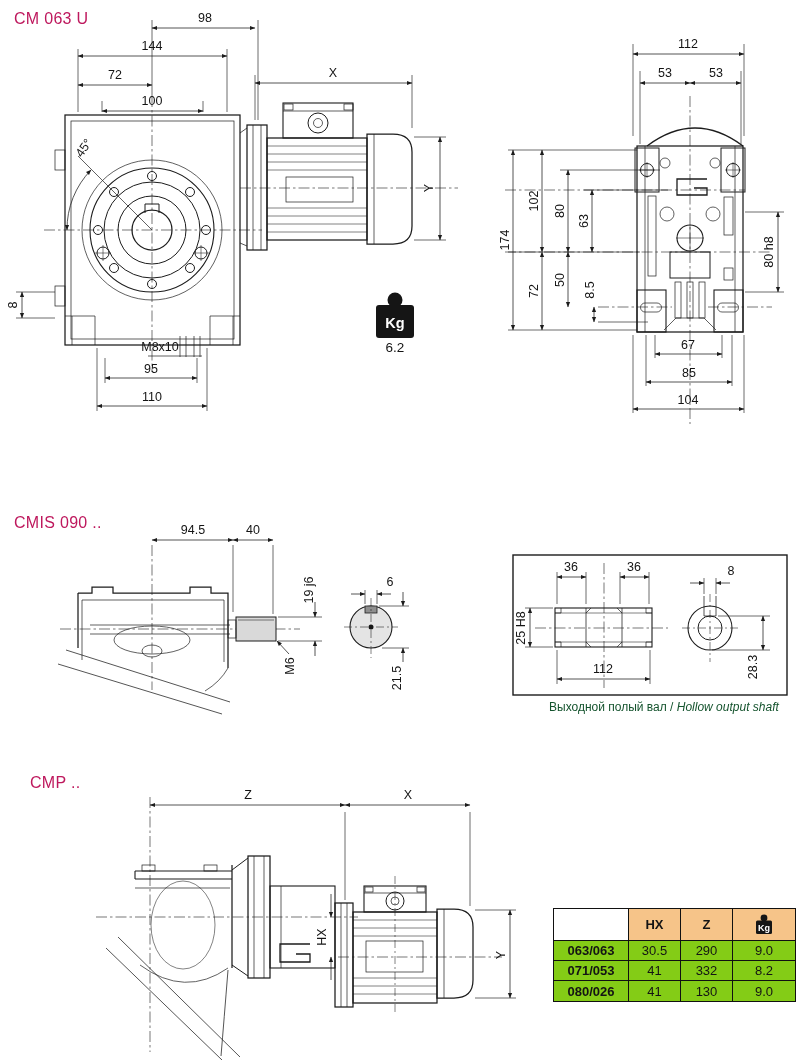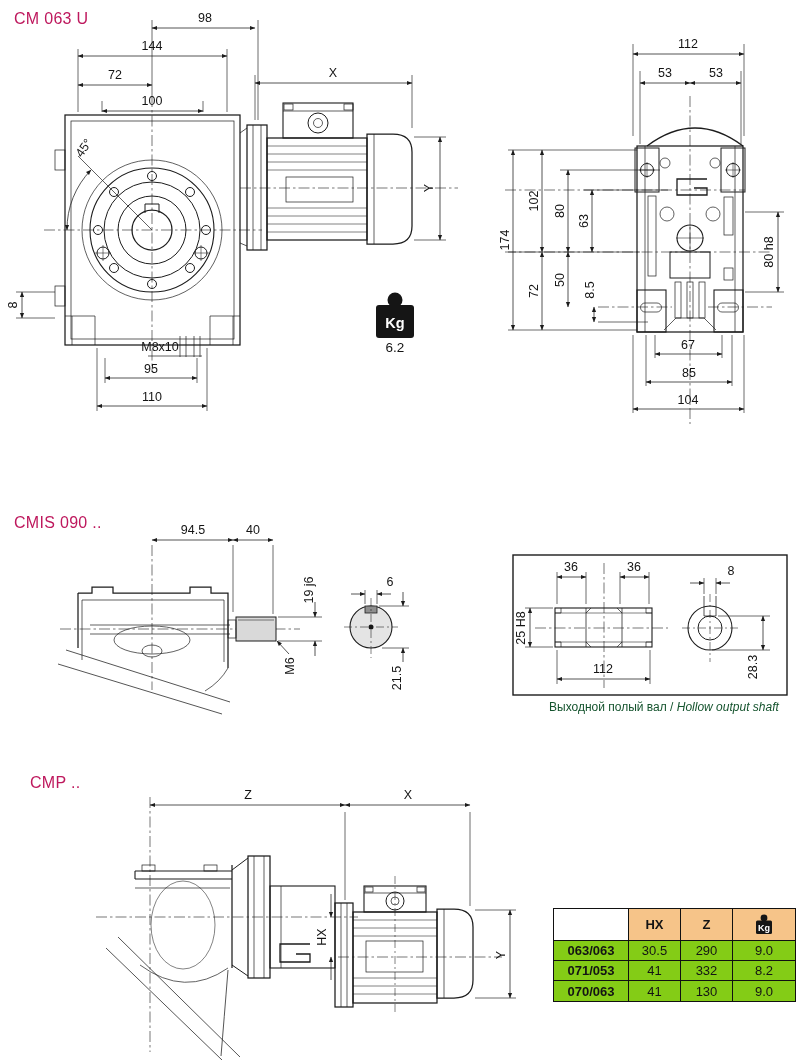--- a/index.html
+++ b/index.html
@@ -366,19 +366,19 @@
     <div class="cell rowlbl">063/063</div>
     <div class="cell val">30.5</div>
     <div class="cell val">290</div>
     <div class="cell val">9.0</div>
 
     <div class="cell rowlbl">071/053</div>
     <div class="cell val">41</div>
     <div class="cell val">332</div>
     <div class="cell val">8.2</div>
 
-    <div class="cell rowlbl lastrow">070/063</div>
+    <div class="cell rowlbl lastrow">080/026</div>
     <div class="cell val lastrow">41</div>
     <div class="cell val lastrow">130</div>
     <div class="cell val lastrow">9.0</div>
   </div>
 
 </div>
 
 </body></html>

